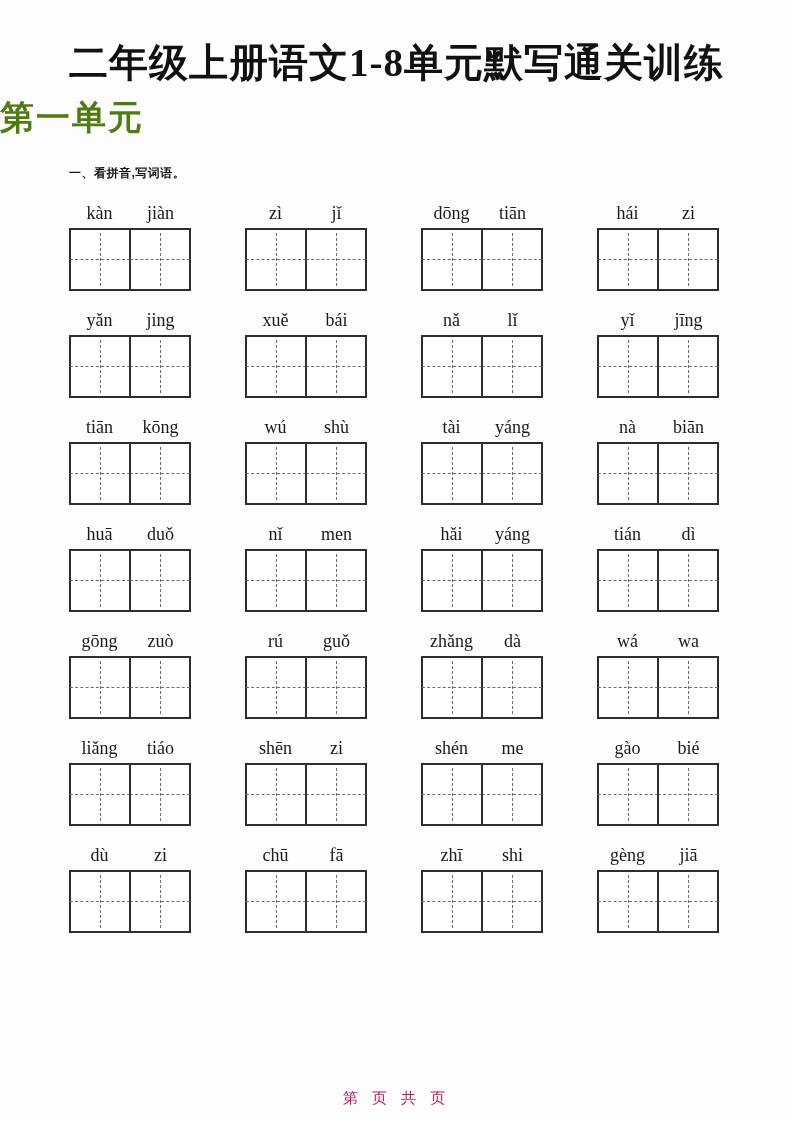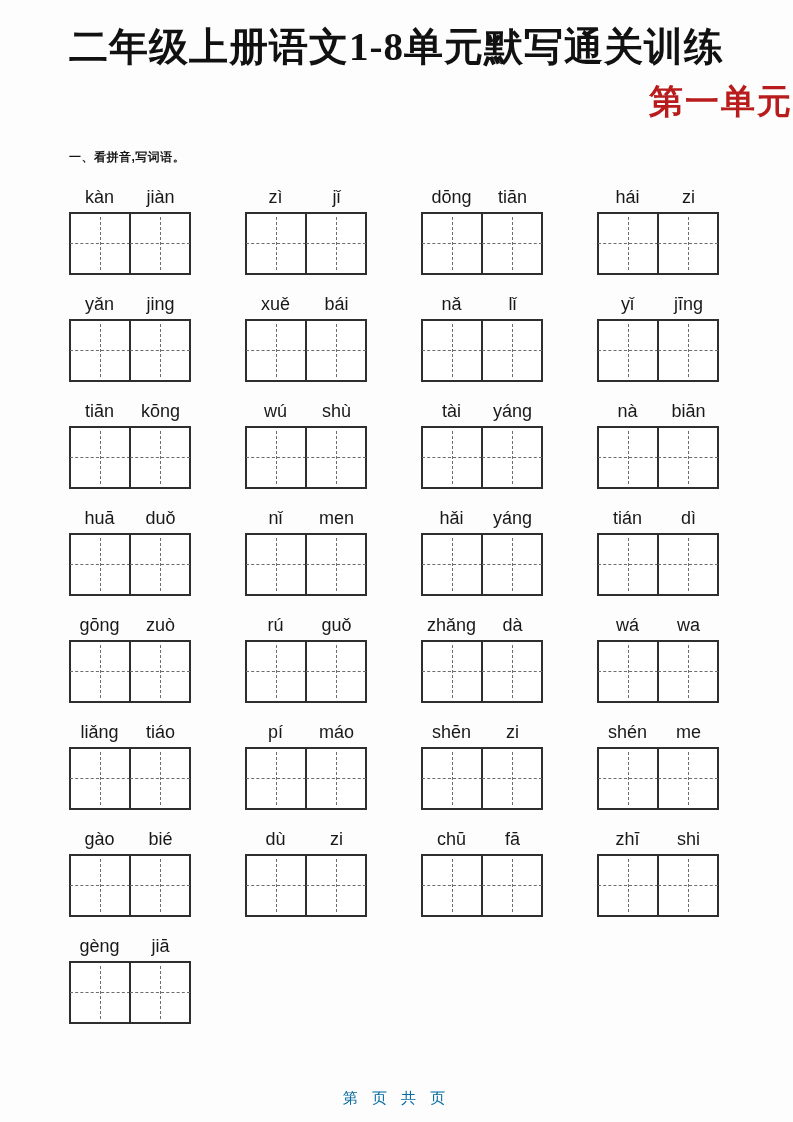--- a/index.html
+++ b/index.html
@@ -6,37 +6,37 @@
   body {
     width: 793px;
     height: 1122px;
     position: relative;
     background: #fdfdfd;
     color: #1b1b1b;
     font-family: "Liberation Sans", sans-serif;
     overflow: hidden;
   }
   .page-title {
-    margin: 26px 20px 0;
+    margin: 42px 20px 0;
     text-align: center;
     font-family: "Liberation Serif", "DejaVu Serif", serif;
     font-weight: 700;
     font-size: 39px;
     letter-spacing: 1px;
     line-height: 1.1;
     color: #111;
   }
   .page-subtitle {
     margin: 10px 0 1px;
-    text-align: right;
+    text-align: left;
     font-family: "Liberation Serif", "DejaVu Serif", serif;
     font-weight: 700;
     font-size: 34px;
     letter-spacing: 2px;
-    color: #b91c1c;
+    color: #4d7c0f;
   }
   .section-heading {
     margin: 24px 0 0 69px;
     font-size: 12px;
     font-weight: 700;
     letter-spacing: 0.5px;
     color: #151515;
   }
   .word-grid {
     margin: 20px 0 0 69px;
@@ -47,20 +47,21 @@
     row-gap: 18px;
   }
   .word-block { width: 122px; }
   .pinyin {
     display: flex;
     width: 122px;
     margin-bottom: 4px;
     font-size: 18px;
     color: #181818;
     line-height: 22px;
+    font-family: Liberation Serif, serif;
   }
   .pinyin .syl {
     flex: 1;
     text-align: center;
     white-space: nowrap;
   }
   .box {
     box-sizing: border-box;
     width: 122px;
     height: 63px;
@@ -90,21 +91,21 @@
     border-top: 1px dashed #6c6c6c;
   }
   .page-footer {
     position: absolute;
     bottom: 14px;
     left: 0;
     width: 100%;
     text-align: center;
     font-size: 15px;
     letter-spacing: 5px;
-    color: #0369a1;
+    color: #be185d;
   }
 </style>
 </head>
 <body>
 
 <h1 class="page-title">二年级上册语文1-8单元默写通关训练</h1>
 <h2 class="page-subtitle">第一单元</h2>
 <div class="section-heading">一、看拼音,写词语。</div>
 
 <div class="word-grid">
@@ -334,30 +335,20 @@
     <div class="pinyin">
       <span class="syl">liǎng</span>
       <span class="syl">tiáo</span>
     </div>
     <div class="box">
       <div class="cell"></div>
       <div class="cell"></div>
     </div>
   </div>
 
-  <div class="word-block">
-    <div class="pinyin">
-      <span class="syl">pí</span>
-      <span class="syl">máo</span>
-    </div>
-    <div class="box">
-      <div class="cell"></div>
-      <div class="cell"></div>
-    </div>
-  </div>
 
   <div class="word-block">
     <div class="pinyin">
       <span class="syl">shēn</span>
       <span class="syl">zi</span>
     </div>
     <div class="box">
       <div class="cell"></div>
       <div class="cell"></div>
     </div>

